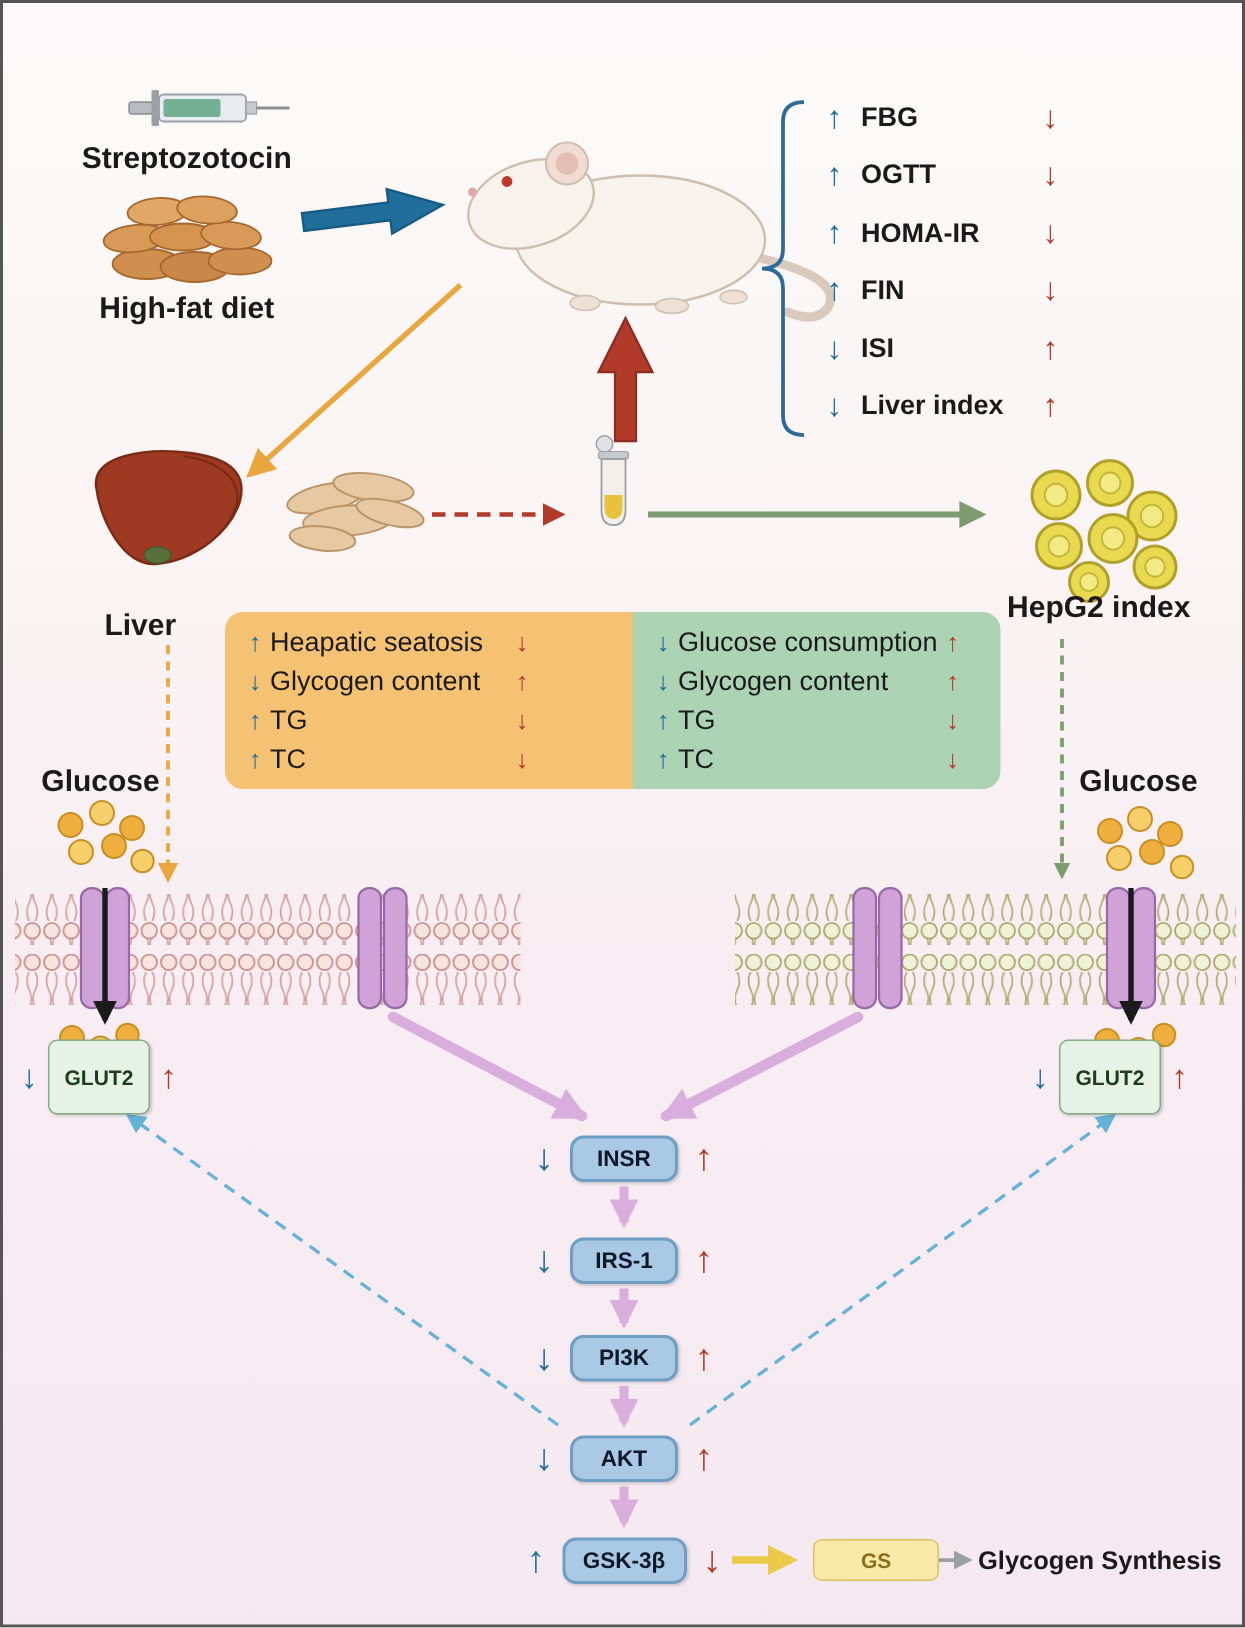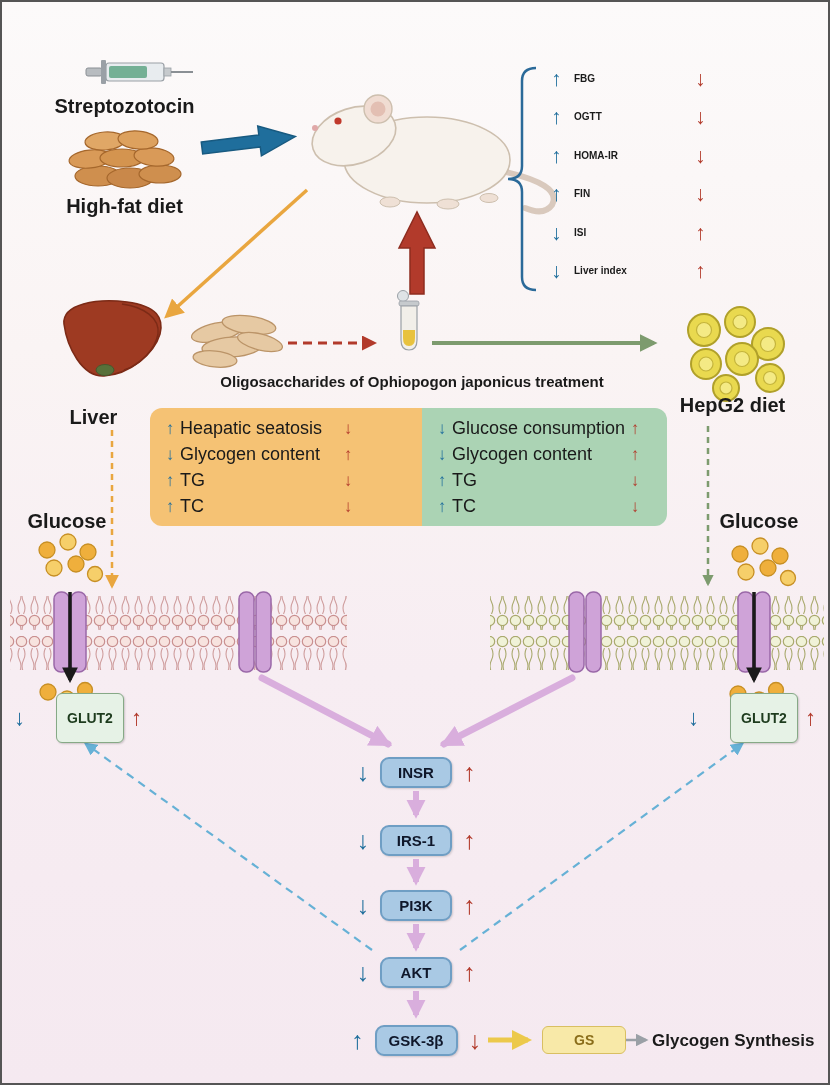--- a/index.html
+++ b/index.html
@@ -15,33 +15,33 @@
   .abs{position:absolute;}
   svg{position:absolute;inset:0;}
   .lbl{font-weight:bold;color:#1a1a1a;font-size:20px;text-align:center;line-height:1.2;}
   .ar{font-weight:bold;line-height:1;display:inline-block;}
   .ar.model{color:#1f6e9c;}
   .ar.treated{color:#b23a2b;}
   
   #marker-list{left:549px;top:57px;width:164px;display:flex;flex-direction:column;}
   .mrow{display:flex;align-items:center;height:38.5px;}
   .mrow .ar{font-size:21px;width:20px;}
-  .mrow .mtext{flex:1;font-weight:bold;font-size:10px;color:#1a1a1a;margin-left:3px;}
+  .mrow .mtext{flex:1;font-weight:bold;font-size:18px;color:#1a1a1a;margin-left:3px;}
   
   .panel{position:absolute;top:406px;height:118px;box-sizing:border-box;display:flex;flex-direction:column;justify-content:center;}
   #liver-panel{left:148px;width:272px;background:#f5c274;border-radius:12px 0 0 12px;padding:6px 66px 6px 12px;}
   #hepg2-panel{left:420px;width:245px;background:#abd3b4;border-radius:0 12px 12px 0;padding:6px 24px 6px 12px;}
   .prow{display:flex;align-items:center;height:26px;}
   .prow .ar{font-size:17px;width:16px;text-align:center;}
   .prow .ptext{font-weight:normal;font-size:18px;color:#1a1a1a;margin-left:2px;white-space:nowrap;}
   .sp{flex:1;}
   
   .glutgrp{position:absolute;top:701px;display:flex;align-items:center;gap:7px;height:30px;}
   .glutgrp .ar{font-size:22px;}
-  .glutbox{background:#e6f2e6;border:1.5px solid #86a986;border-radius:6px;padding:16px 10px;font-weight:bold;font-size:14px;color:#1d3b1d;box-shadow:1px 1px 2px rgba(0,0,0,.18);margin-left:24px;}
+  .glutbox{background:#e6f2e6;border:1.5px solid #86a986;border-radius:6px;padding:16px 10px;font-weight:bold;font-size:14px;color:#1d3b1d;box-shadow:1px 1px 2px rgba(0,0,0,.18);}
   
   .cnode{position:absolute;left:338px;width:152px;display:flex;align-items:center;justify-content:center;gap:11px;height:34px;}
   .cnode .ar{font-size:25px;}
   .nodebox{background:#a9c9e4;border:2px solid #6f9ec4;border-radius:9px;padding:5px 12px;font-weight:bold;font-size:15px;color:#0f172a;min-width:44px;text-align:center;box-shadow:1px 1px 2px rgba(0,0,0,.15);}
   #gs-box{position:absolute;left:540px;top:1024px;background:#f8e9a8;border:1.5px solid #d9bf62;border-radius:6px;padding:5px 31px;font-weight:bold;font-size:14px;color:#8a6d1a;}
   #glycogen-synthesis{left:650px;top:1029px;width:175px;text-align:left;font-size:17px;}
 </style>
 </head>
 <body>
 
@@ -284,23 +284,22 @@
         <span class="mtext">ISI</span>
         <span class="ar treated">↑</span>
       </div>
     <div class="mrow">
         <span class="ar model">↓</span>
         <span class="mtext">Liver index</span>
         <span class="ar treated">↑</span>
       </div>
   </div>
 
-  <div class="abs lbl" style="left:150px;top:371px;width:520px;font-size:15px;">Oligosaccharides of Ophiopogon japonicus treatment</div>
   <div class="abs lbl" style="left:49px;top:403px;width:85px;">Liver</div>
-  <div class="abs lbl" style="left:658px;top:391px;width:145px;">HepG2 diet</div>
+  <div class="abs lbl" style="left:658px;top:391px;width:145px;">HepG2 index</div>
 
   <div class="panel" id="liver-panel">
     <div class="prow">
         <span class="ar model">↑</span>
         <span class="ptext">Heapatic seatosis</span>
         <span class="sp"></span>
         <span class="ar treated">↓</span>
       </div>
     <div class="prow">
         <span class="ar model">↓</span>

